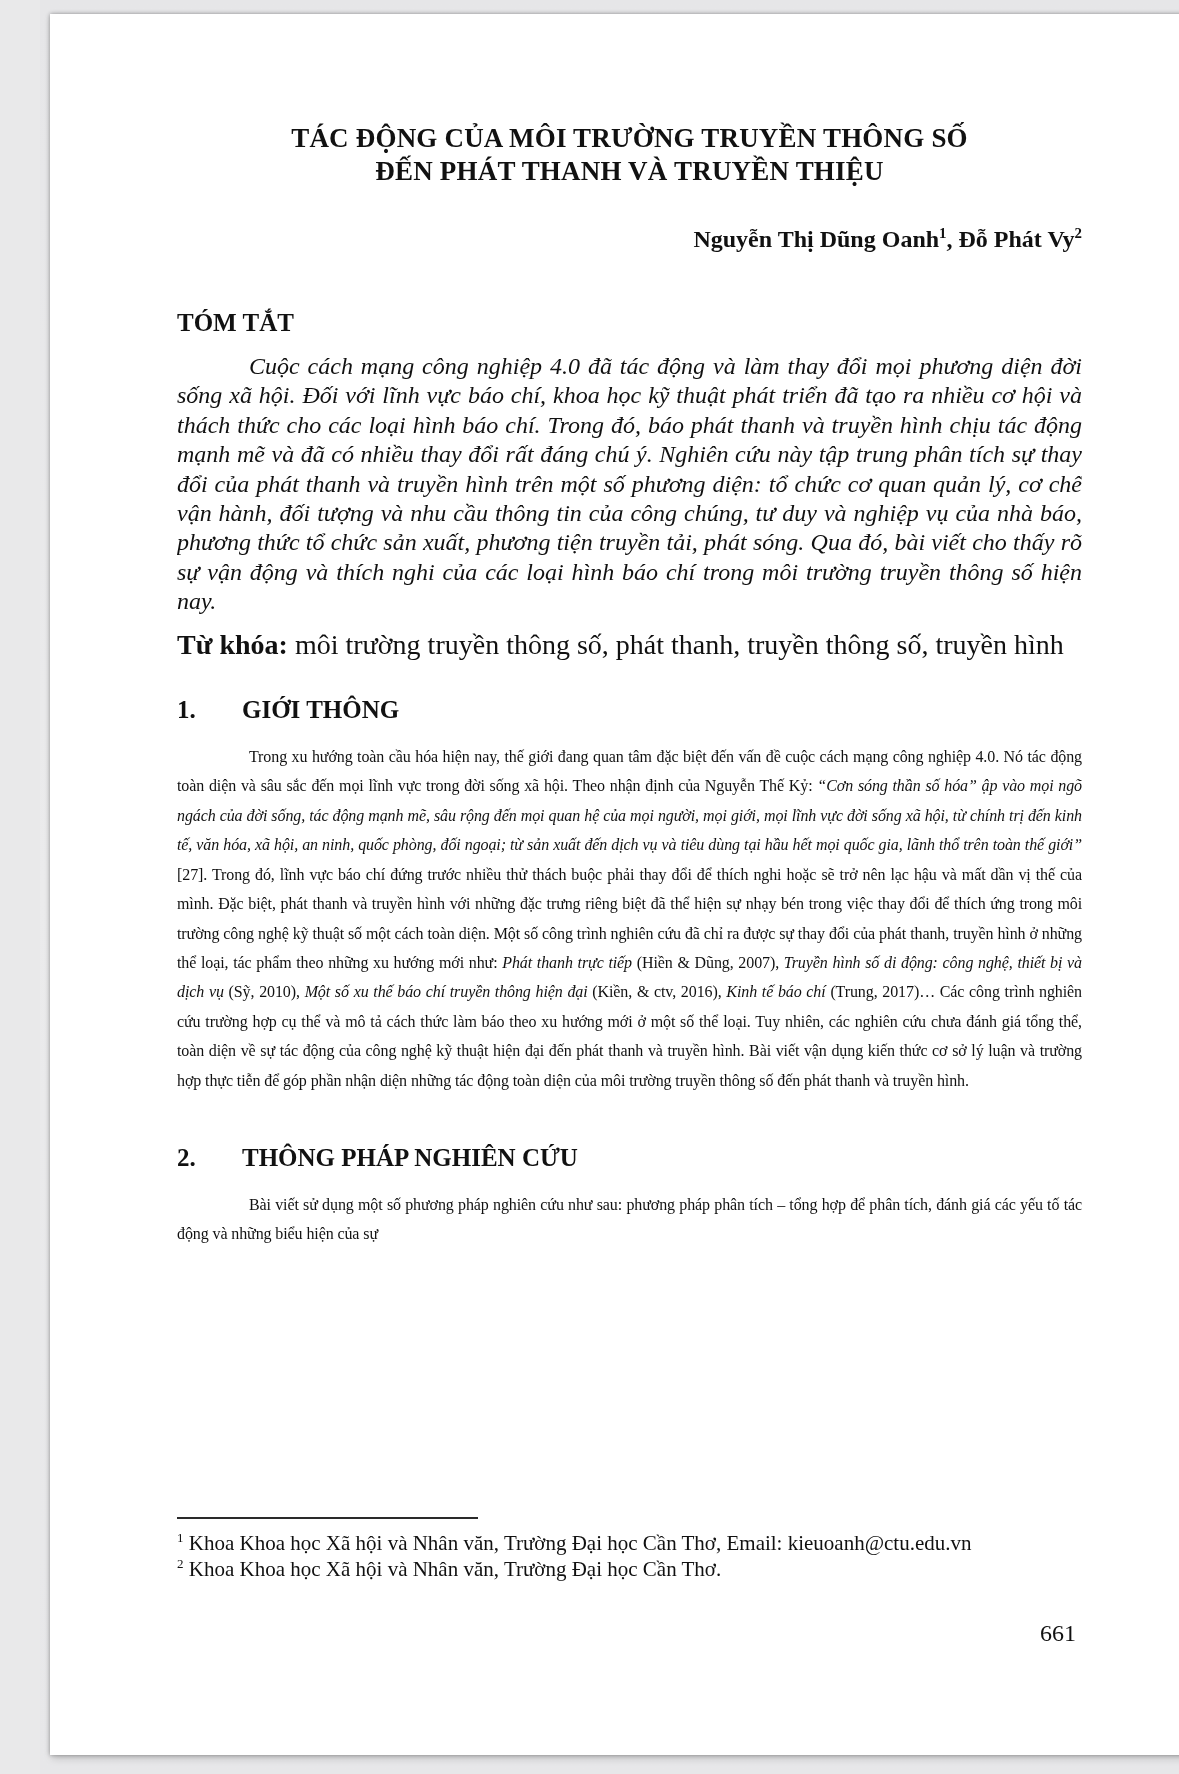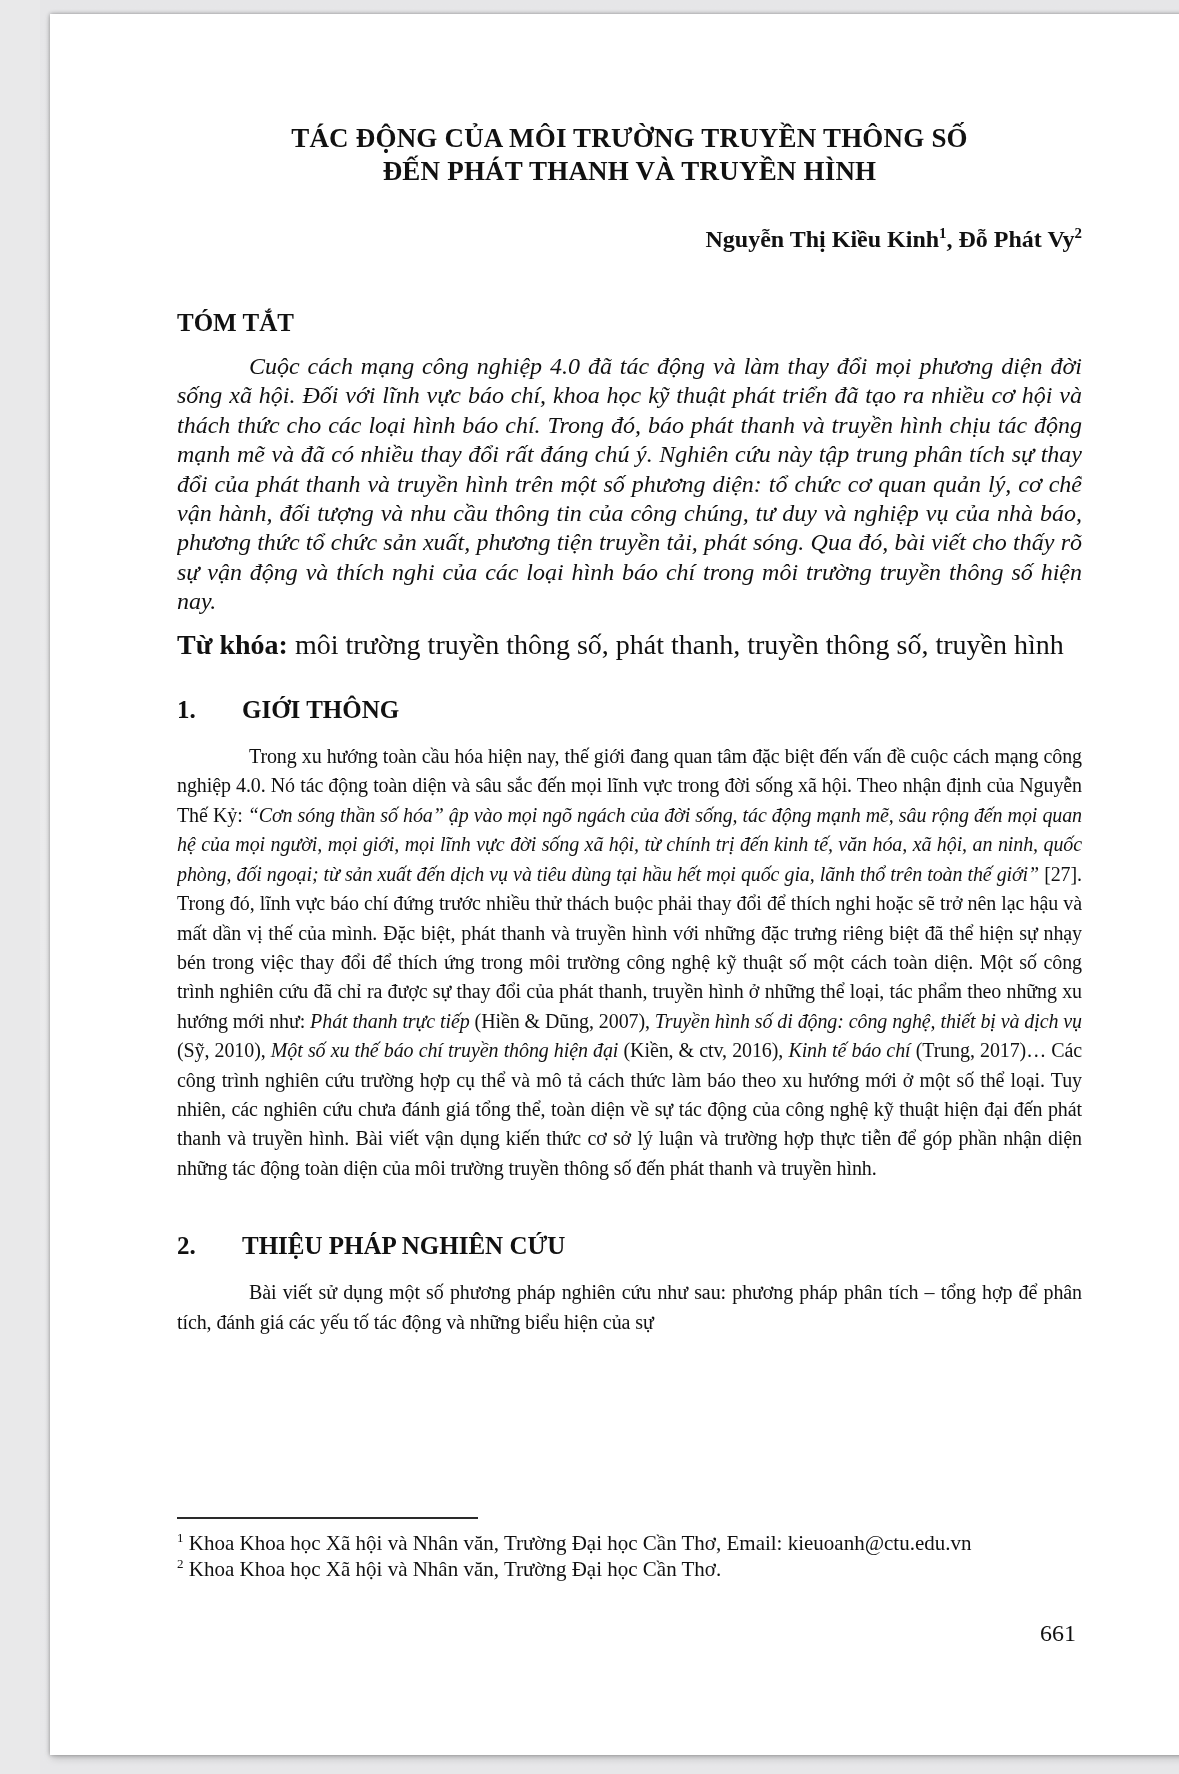--- a/index.html
+++ b/index.html
@@ -70,21 +70,21 @@
     display: flex;
     font-weight: bold;
     font-size: 25px;
     line-height: 29px;
   }
   .sec-head .sec-num { width: 65px; flex: 0 0 65px; }
   .sec-head-1 { margin-top: 36px; }
   .sec-head-2 { margin-top: 48px; }
   .body-para {
     margin-top: 18px;
-    font-size: 20px;
+    font-size: 16px;
     line-height: 29.4px;
     text-align: justify;
     text-indent: 72px;
     letter-spacing: -0.1px;
   }
   .footnotes {
     position: absolute;
     left: 127px; top: 1503px;
     width: 905px;
     font-size: 21px;
@@ -106,41 +106,41 @@
 </head>
 <body>
 
 <div class="canvas">
   <div class="sheet">
 
     <div class="flow">
 
       <div class="title">
         <div>TÁC ĐỘNG CỦA MÔI TRƯỜNG TRUYỀN THÔNG SỐ</div>
-        <div>ĐẾN PHÁT THANH VÀ TRUYỀN HÌNH</div>
+        <div>ĐẾN PHÁT THANH VÀ TRUYỀN THIỆU</div>
       </div>
 
-      <div class="authors"><span>Nguyễn Thị Kiều Kinh</span><sup>1</sup><span>, </span><span>Đỗ Phát Vy</span><sup>2</sup></div>
+      <div class="authors"><span>Nguyễn Thị Dũng Oanh</span><sup>1</sup><span>, </span><span>Đỗ Phát Vy</span><sup>2</sup></div>
 
       <div class="abs-head">TÓM TẮT</div>
 
       <p class="abs-body">Cuộc cách mạng công nghiệp 4.0 đã tác động và làm thay đổi mọi phương diện đời sống xã hội. Đối với lĩnh vực báo chí, khoa học kỹ thuật phát triển đã tạo ra nhiều cơ hội và thách thức cho các loại hình báo chí. Trong đó, báo phát thanh và truyền hình chịu tác động mạnh mẽ và đã có nhiều thay đổi rất đáng chú ý. Nghiên cứu này tập trung phân tích sự thay đổi của phát thanh và truyền hình trên một số phương diện: tổ chức cơ quan quản lý, cơ chế vận hành, đối tượng và nhu cầu thông tin của công chúng, tư duy và nghiệp vụ của nhà báo, phương thức tổ chức sản xuất, phương tiện truyền tải, phát sóng. Qua đó, bài viết cho thấy rõ sự vận động và thích nghi của các loại hình báo chí trong môi trường truyền thông số hiện nay.</p>
 
       <div class="keywords"><span class="kw-label">Từ khóa:</span><span> môi trường truyền thông số, phát thanh, truyền thông số, truyền hình</span></div>
 
       <div class="sec-head sec-head-1">
         <span class="sec-num">1.</span>
         <span>GIỚI THÔNG</span>
       </div>
 
       <p class="body-para"><span>Trong xu hướng toàn cầu hóa hiện nay, thế giới đang quan tâm đặc biệt đến vấn đề cuộc cách mạng công nghiệp 4.0. Nó tác động toàn diện và sâu sắc đến mọi lĩnh vực trong đời sống xã hội. Theo nhận định của Nguyễn Thế Kỷ: </span><i>“Cơn sóng thần số hóa” ập vào mọi ngõ ngách của đời sống, tác động mạnh mẽ, sâu rộng đến mọi quan hệ của mọi người, mọi giới, mọi lĩnh vực đời sống xã hội, từ chính trị đến kinh tế, văn hóa, xã hội, an ninh, quốc phòng, đối ngoại; từ sản xuất đến dịch vụ và tiêu dùng tại hầu hết mọi quốc gia, lãnh thổ trên toàn thế giới”</i><span> [27]. Trong đó, lĩnh vực báo chí đứng trước nhiều thử thách buộc phải thay đổi để thích nghi hoặc sẽ trở nên lạc hậu và mất dần vị thế của mình. Đặc biệt, phát thanh và truyền hình với những đặc trưng riêng biệt đã thể hiện sự nhạy bén trong việc thay đổi để thích ứng trong môi trường công nghệ kỹ thuật số một cách toàn diện. Một số công trình nghiên cứu đã chỉ ra được sự thay đổi của phát thanh, truyền hình ở những thể loại, tác phẩm theo những xu hướng mới như: </span><i>Phát thanh trực tiếp</i><span> (Hiền &amp; Dũng, 2007), </span><i>Truyền hình số di động: công nghệ, thiết bị và dịch vụ</i><span> (Sỹ, 2010), </span><i>Một số xu thế báo chí truyền thông hiện đại</i><span> (Kiền, &amp; ctv, 2016), </span><i>Kinh tế báo chí</i><span> (Trung, 2017)… Các công trình nghiên cứu trường hợp cụ thể và mô tả cách thức làm báo theo xu hướng mới ở một số thể loại. Tuy nhiên, các nghiên cứu chưa đánh giá tổng thể, toàn diện về sự tác động của công nghệ kỹ thuật hiện đại đến phát thanh và truyền hình. Bài viết vận dụng kiến thức cơ sở lý luận và trường hợp thực tiễn để góp phần nhận diện những tác động toàn diện của môi trường truyền thông số đến phát thanh và truyền hình.</span></p>
 
       <div class="sec-head sec-head-2">
         <span class="sec-num">2.</span>
-        <span>THIỆU PHÁP NGHIÊN CỨU</span>
+        <span>THÔNG PHÁP NGHIÊN CỨU</span>
       </div>
 
       <p class="body-para"><span>Bài viết sử dụng một số phương pháp nghiên cứu như sau: phương pháp phân tích – tổng hợp để phân tích, đánh giá các yếu tố tác động và những biểu hiện của sự</span></p>
 
     </div>
 
     <div class="footnotes">
       <div class="fn-rule"></div>
       <div class="fn-row"><sup>1</sup><span> Khoa Khoa học Xã hội và Nhân văn, Trường Đại học Cần Thơ, Email: kieuoanh@ctu.edu.vn</span></div>
       <div class="fn-row"><sup>2</sup><span> Khoa Khoa học Xã hội và Nhân văn, Trường Đại học Cần Thơ.</span></div>

